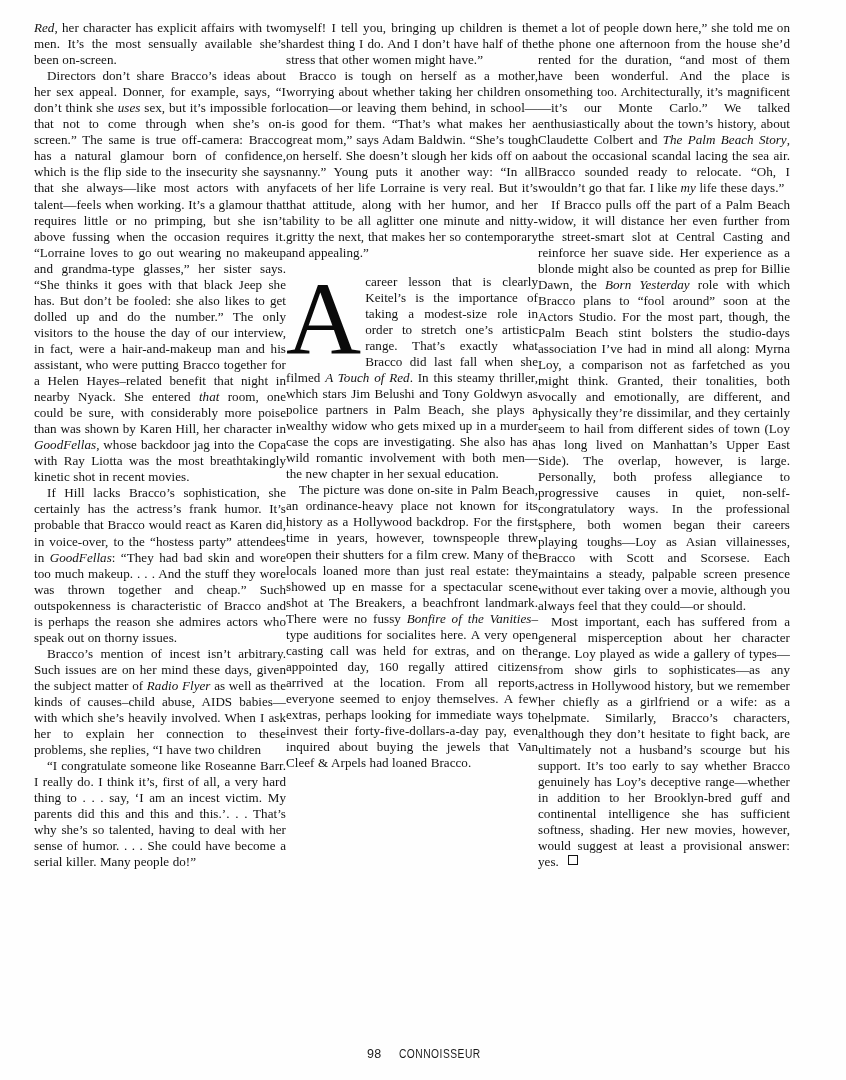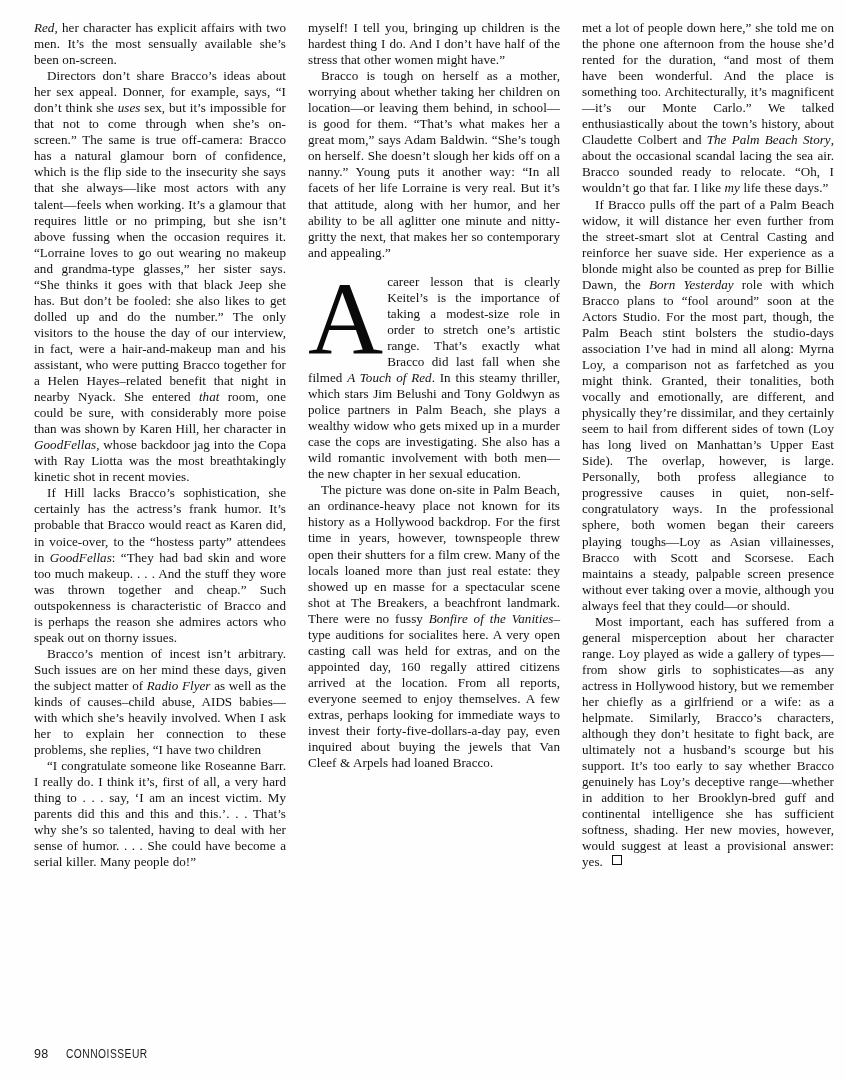--- a/index.html
+++ b/index.html
@@ -20,21 +20,20 @@
     position: relative;
     width: 846px;
     height: 1080px;
     background: #fefefe;
     box-sizing: border-box;
     padding: 20px 32px 0 34px;
   }
 
   .columns {
     display: flex;
-    gap: 22px;
     height: 1000px;
   }
 
   .col {
     width: 252px;
     flex: 0 0 252px;
     font-size: 13.1px;
     line-height: 16.05px;
     text-align: justify;
     text-justify: inter-word;
@@ -87,21 +86,21 @@
   }
 
   .footer {
     position: absolute;
     left: 34px;
     right: 32px;
     bottom: 16px;
     height: 20px;
     display: flex;
     align-items: center;
-    justify-content: flex-start;
+    justify-content: center;
     font-family: "Liberation Sans", "DejaVu Sans", sans-serif;
   }
   .folio {
     font-size: 12.5px;
     color: #1a1a1a;
     letter-spacing: 0.2px;
   }
   .magazine-name {
     font-size: 12.5px;
     color: #1a1a1a;

